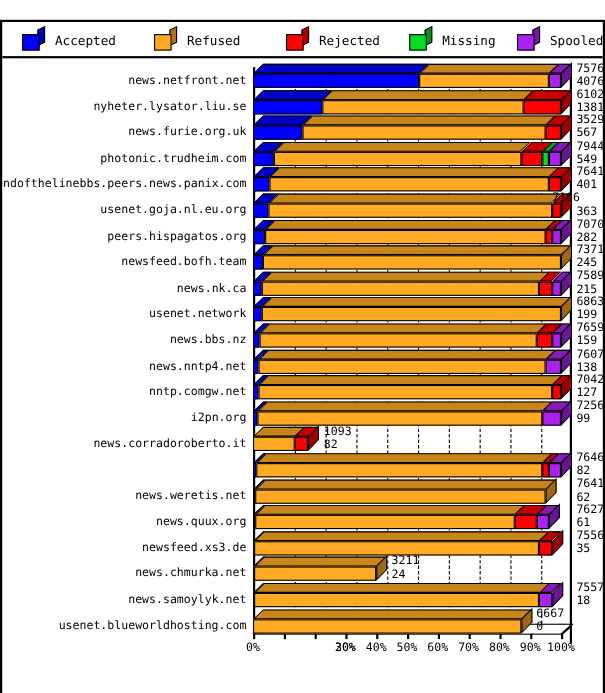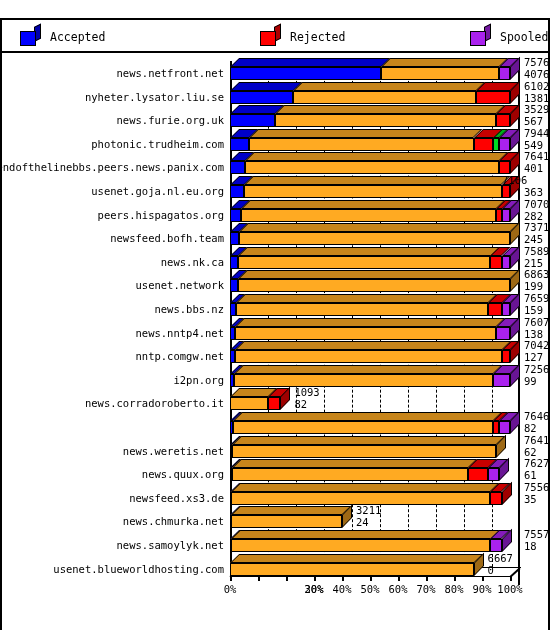--- a/index.html
+++ b/index.html
@@ -43,26 +43,40 @@
 <div id="root">
 
   <div id="legend">
       <div class="lg" style="left: 18px;">
         <div class="cube">
           <div class="side" style="background: rgb(0, 0, 173);"></div>
           <div class="face" style="background: rgb(0, 0, 255);"></div>
         </div>
         <span class="txt">Accepted</span>
       </div>
+      <div class="lg" style="left: 138px;">
+        <div class="cube">
+          <div class="side" style="background: rgb(173, 116, 23);"></div>
+          <div class="face" style="background: rgb(255, 170, 34);"></div>
+        </div>
+        <span class="txt">Refused</span>
+      </div>
       <div class="lg" style="left: 258px;">
         <div class="cube">
           <div class="side" style="background: rgb(173, 0, 0);"></div>
           <div class="face" style="background: rgb(255, 0, 0);"></div>
         </div>
         <span class="txt">Rejected</span>
+      </div>
+      <div class="lg" style="left: 370px;">
+        <div class="cube">
+          <div class="side" style="background: rgb(0, 150, 23);"></div>
+          <div class="face" style="background: rgb(0, 221, 34);"></div>
+        </div>
+        <span class="txt">Missing</span>
       </div>
       <div class="lg" style="left: 468px;">
         <div class="cube">
           <div class="side" style="background: rgb(116, 23, 162);"></div>
           <div class="face" style="background: rgb(170, 34, 238);"></div>
         </div>
         <span class="txt">Spooled</span>
       </div>
     </div>
 

